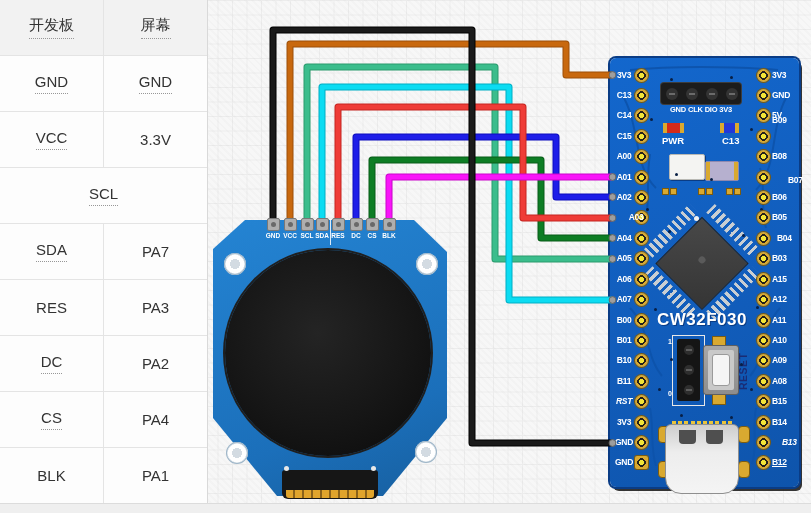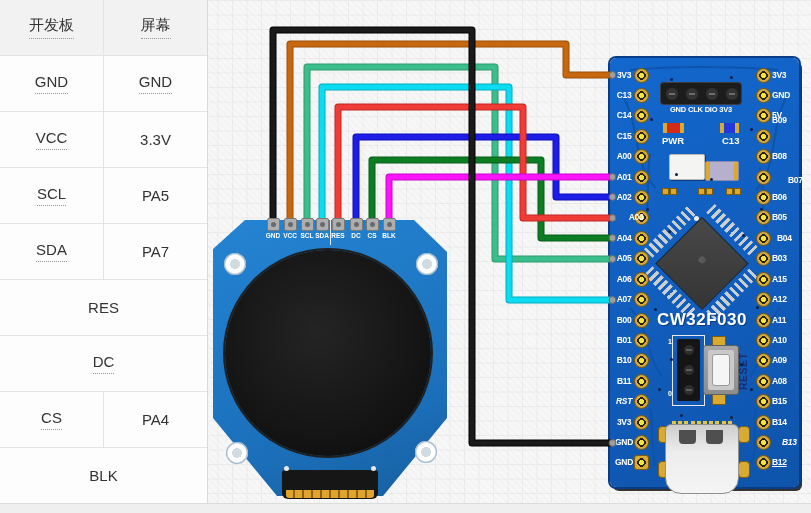--- a/index.html
+++ b/index.html
@@ -145,53 +145,59 @@
           <span class="dotted">VCC</span>
         </div>
         <div class="t-cell">
           <span>3.3V</span>
         </div>
       </div>
       <div class="t-row">
         <div class="t-cell">
           <span class="dotted">SCL</span>
         </div>
-        <div class="t-cell">
-          <span>PA5</span>
-        </div>
       </div>
       <div class="t-row">
         <div class="t-cell">
           <span class="dotted">SDA</span>
         </div>
         <div class="t-cell">
           <span>PA7</span>
         </div>
       </div>
       <div class="t-row">
         <div class="t-cell">
           <span>RES</span>
         </div>
+        <div class="t-cell">
+          <span>PA3</span>
+        </div>
       </div>
       <div class="t-row">
         <div class="t-cell">
           <span class="dotted">DC</span>
         </div>
+        <div class="t-cell">
+          <span>PA2</span>
+        </div>
       </div>
       <div class="t-row">
         <div class="t-cell">
           <span class="dotted">CS</span>
         </div>
         <div class="t-cell">
           <span>PA4</span>
         </div>
       </div>
       <div class="t-row">
         <div class="t-cell">
           <span>BLK</span>
+        </div>
+        <div class="t-cell">
+          <span>PA1</span>
         </div>
       </div>
     </div>
 
   <div class="lcd">
     <div class="lcd-pcb"></div>
     <div class="lcd-hole" style="left:12px;top:34px;"></div>
     <div class="lcd-hole" style="left:204px;top:34px;"></div>
     <div class="lcd-hole" style="left:14px;top:223px;"></div>
     <div class="lcd-hole" style="left:203px;top:222px;"></div>

